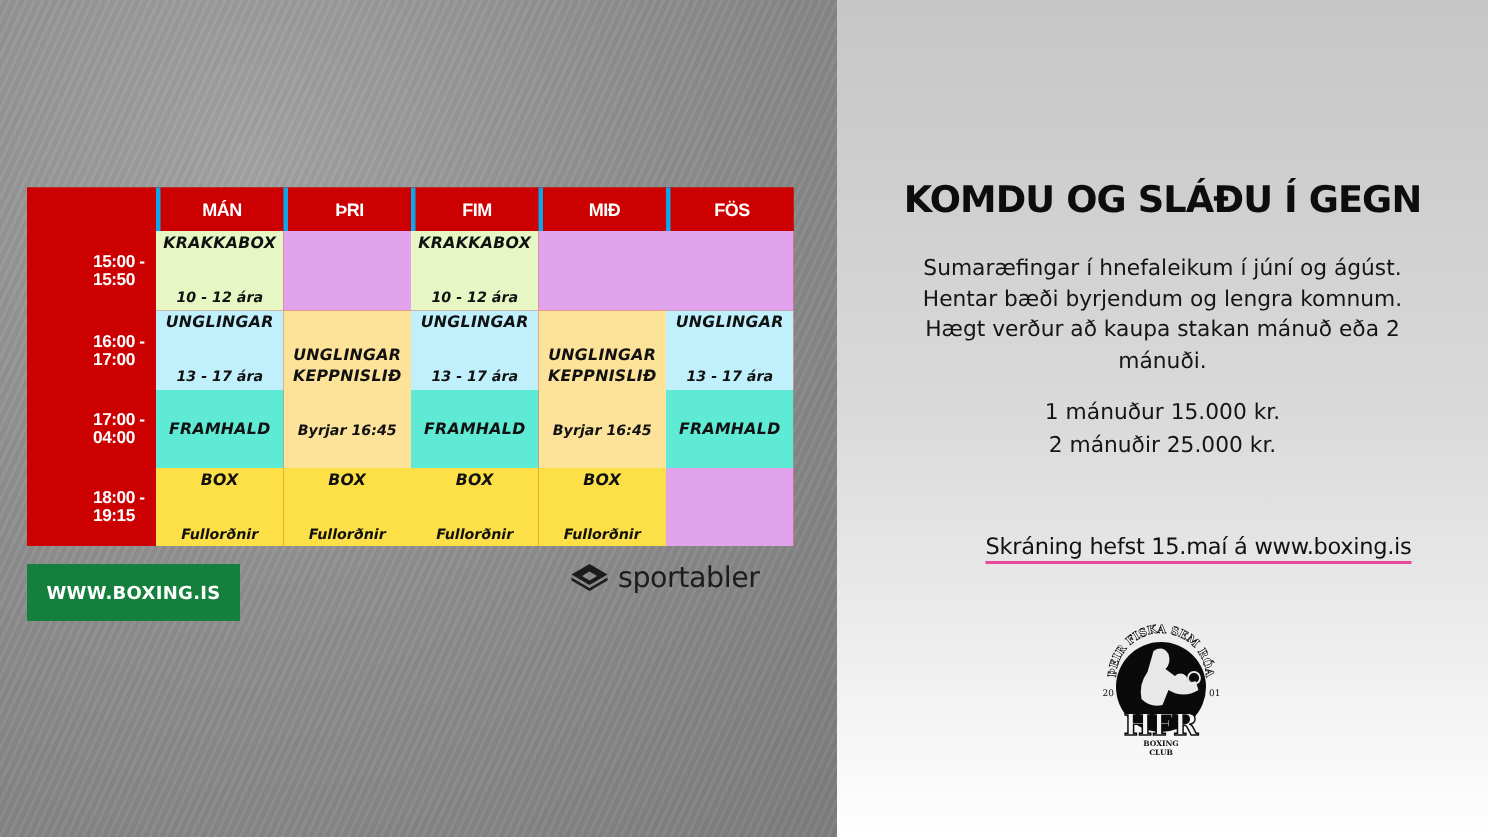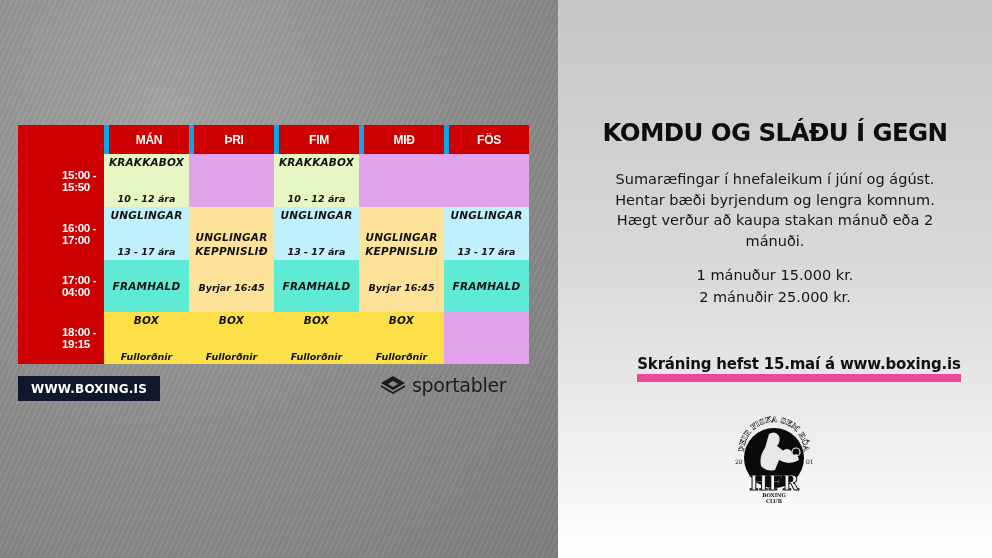--- a/index.html
+++ b/index.html
@@ -24,40 +24,40 @@
     grid-template-columns: 86px 85px 85px 85px 85px 85px;
     grid-template-rows: 29px 53px 53px 52px 52px;
     background: #cc0000;
   }
   .day-head, .time-cell {
     display: flex; align-items: center; justify-content: center;
     color: #ffffff; font-family: "Liberation Sans", sans-serif; font-weight: bold;
     background: #cc0000;
     letter-spacing: -0.3px;
   }
-  .day-head { font-size: 12px; border-left: 5px solid #0ea5e9; }
+  .day-head { font-size: 12px; border-left: 3px solid #0ea5e9; }
   .time-cell { font-size: 11.5px; padding-left: 44px; }
   .slot {
     display: flex; flex-direction: column; align-items: center; justify-content: center;
     text-align: center; font-family: "DejaVu Sans", sans-serif; font-weight: bold;
     color: #111; line-height: 1.35; font-style: italic;
   }
   .slot .t1 { font-size: 10.5px; letter-spacing: 0.2px; }
   .slot .t2 { font-size: 9.5px; margin-top: 24px; }
 
   .c-green { background: #e6f7c4; }
   .c-purple { background: #e1a4ec; }
   .c-cyan { background: #c0f0fb; }
   .c-yellow { background: #fde39a; }
   .c-pink { background: #5eead4; }
   .c-blue { background: #fde047; }
 
   .web-badge {
-    position: absolute; left: 18px; top: 376px; width: 142px; height: 25px;
-    background: #0f172a; color: #fff; font-weight: bold; font-size: 12px;
+    position: absolute; left: 18px; top: 376px; width: 142px; height: 38px;
+    background: #15803d; color: #fff; font-weight: bold; font-size: 12px;
     font-family: "DejaVu Sans", sans-serif;
     display: flex; align-items: center; justify-content: center; letter-spacing: 0.2px;
   }
   .sportabler {
     position: absolute; left: 380px; top: 372px; height: 26px;
     display: flex; align-items: center; gap: 6px;
   }
   .sportabler .word { font-size: 19px; color: #1c1c1c; font-family: "DejaVu Sans", sans-serif; letter-spacing: -0.3px; }
 
   
@@ -74,23 +74,23 @@
   }
   .prices {
     position: absolute; left: 558px; width: 434px; top: 264px; text-align: center;
     font-size: 14.5px; line-height: 22px; color: #151515;
     font-family: "DejaVu Sans", sans-serif;
   }
   .registration {
     position: absolute; left: 558px; width: 434px; top: 354px; text-align: center;
   }
   .registration span {
-    font-size: 15px; font-weight: bold; color: #111;
-    font-family: "DejaVu Sans", sans-serif;
-    border-bottom: 8px solid #ec4899; padding-bottom: 1px; letter-spacing: -0.2px; margin-left: 48px;
+    font-size: 15px; font-weight: normal; color: #111;
+    font-family: "DejaVu Sans", sans-serif;
+    border-bottom: 2px solid #ec4899; padding-bottom: 1px; letter-spacing: -0.2px; margin-left: 48px;
   }
   .logo {
     position: absolute; left: 724px; top: 410px; width: 100px; height: 100px;
   }
 </style>
 </head>
 <body>
 
 <div class="left-panel"></div>
 <div class="right-panel"></div>

